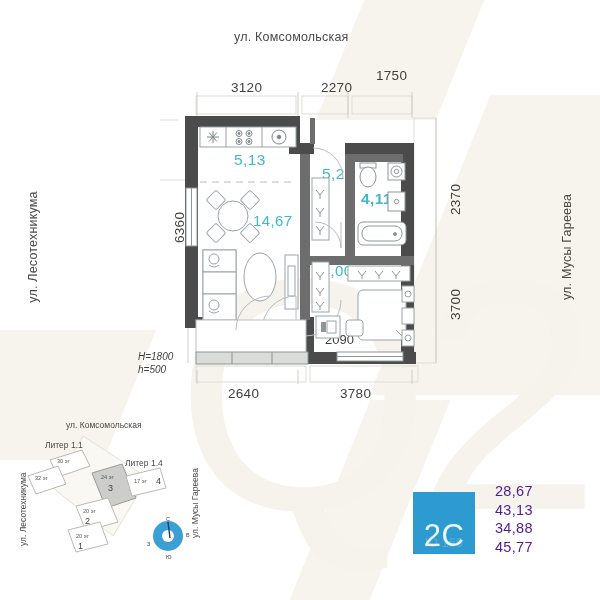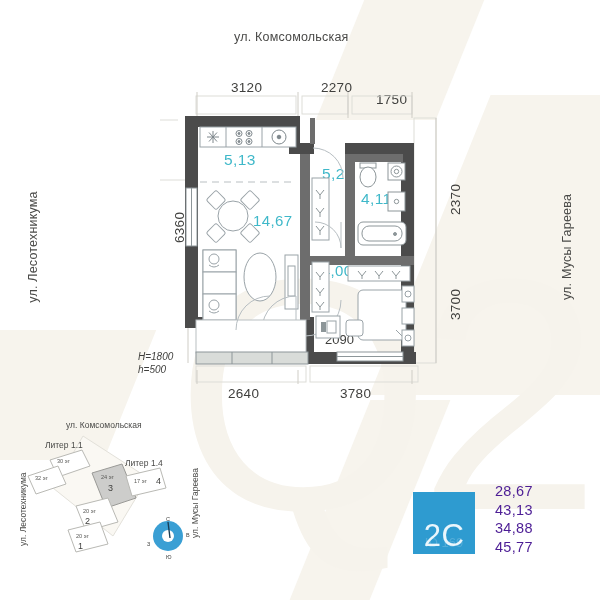--- a/index.html
+++ b/index.html
@@ -93,21 +93,21 @@
     <div class="wm-band" style="left:330px;top:400px;width:80px;height:200px;transform:skewX(-22deg);"></div>
     <div class="wm-text">Q21</div>
   </div>
 
   <div class="street top">ул. Комсомольская</div>
   <div class="street left">ул. Лесотехникума</div>
   <div class="street right">ул. Мусы Гареева</div>
 
   <div class="dim" style="left:231px;top:80px;">3120</div>
   <div class="dim" style="left:321px;top:80px;">2270</div>
-  <div class="dim" style="left:376px;top:92px;">1750</div>
+  <div class="dim" style="left:376px;top:68px;">1750</div>
 
   <div class="dim" style="left:228px;top:386px;">2640</div>
   <div class="dim" style="left:340px;top:386px;">3780</div>
 
   <div class="dim vert" style="left:172px;top:243px;">6360</div>
 
   <div class="dim vert" style="left:448px;top:215px;">2370</div>
   <div class="dim vert" style="left:448px;top:320px;">3700</div>
 
   <div class="idim" style="left:325px;top:332px;">2090</div>
@@ -324,24 +324,24 @@
       <line x1="232" y1="352" x2="232" y2="364" stroke="#8d9699"></line>
       <line x1="272" y1="352" x2="272" y2="364" stroke="#8d9699"></line>
     </g>
 
     <g stroke="#8d9699" stroke-width="1" fill="#fff">
       <rect x="186" y="188" width="11" height="58"></rect>
       <line x1="191.5" y1="188" x2="191.5" y2="246"></line>
     </g>
   </svg>
 
-  <div class="area" style="left:224px;top:151px;">5,13</div>
+  <div class="area" style="left:234px;top:151px;">5,13</div>
   <div class="area big" style="left:253px;top:212px;">14,67</div>
   <div class="area" style="left:322px;top:165px;">5,22</div>
-  <div class="area" style="left:361px;top:190px;">4,11</div>
+  <div class="area" style="left:361px;top:190px;font-weight:bold;">4,11</div>
   <div class="area big" style="left:313px;top:262px;">14,00</div>
   <div class="area" style="left:232px;top:325px;">2,64</div>
   <div class="area-sub" style="left:222px;top:342px;">(с коэф. 1,32)</div>
 
   <div class="badge">
     <span>2C</span>
     <div class="badge-wm">ID 169</div>
   </div>
   <div class="areas">
     <div>28,67</div>

